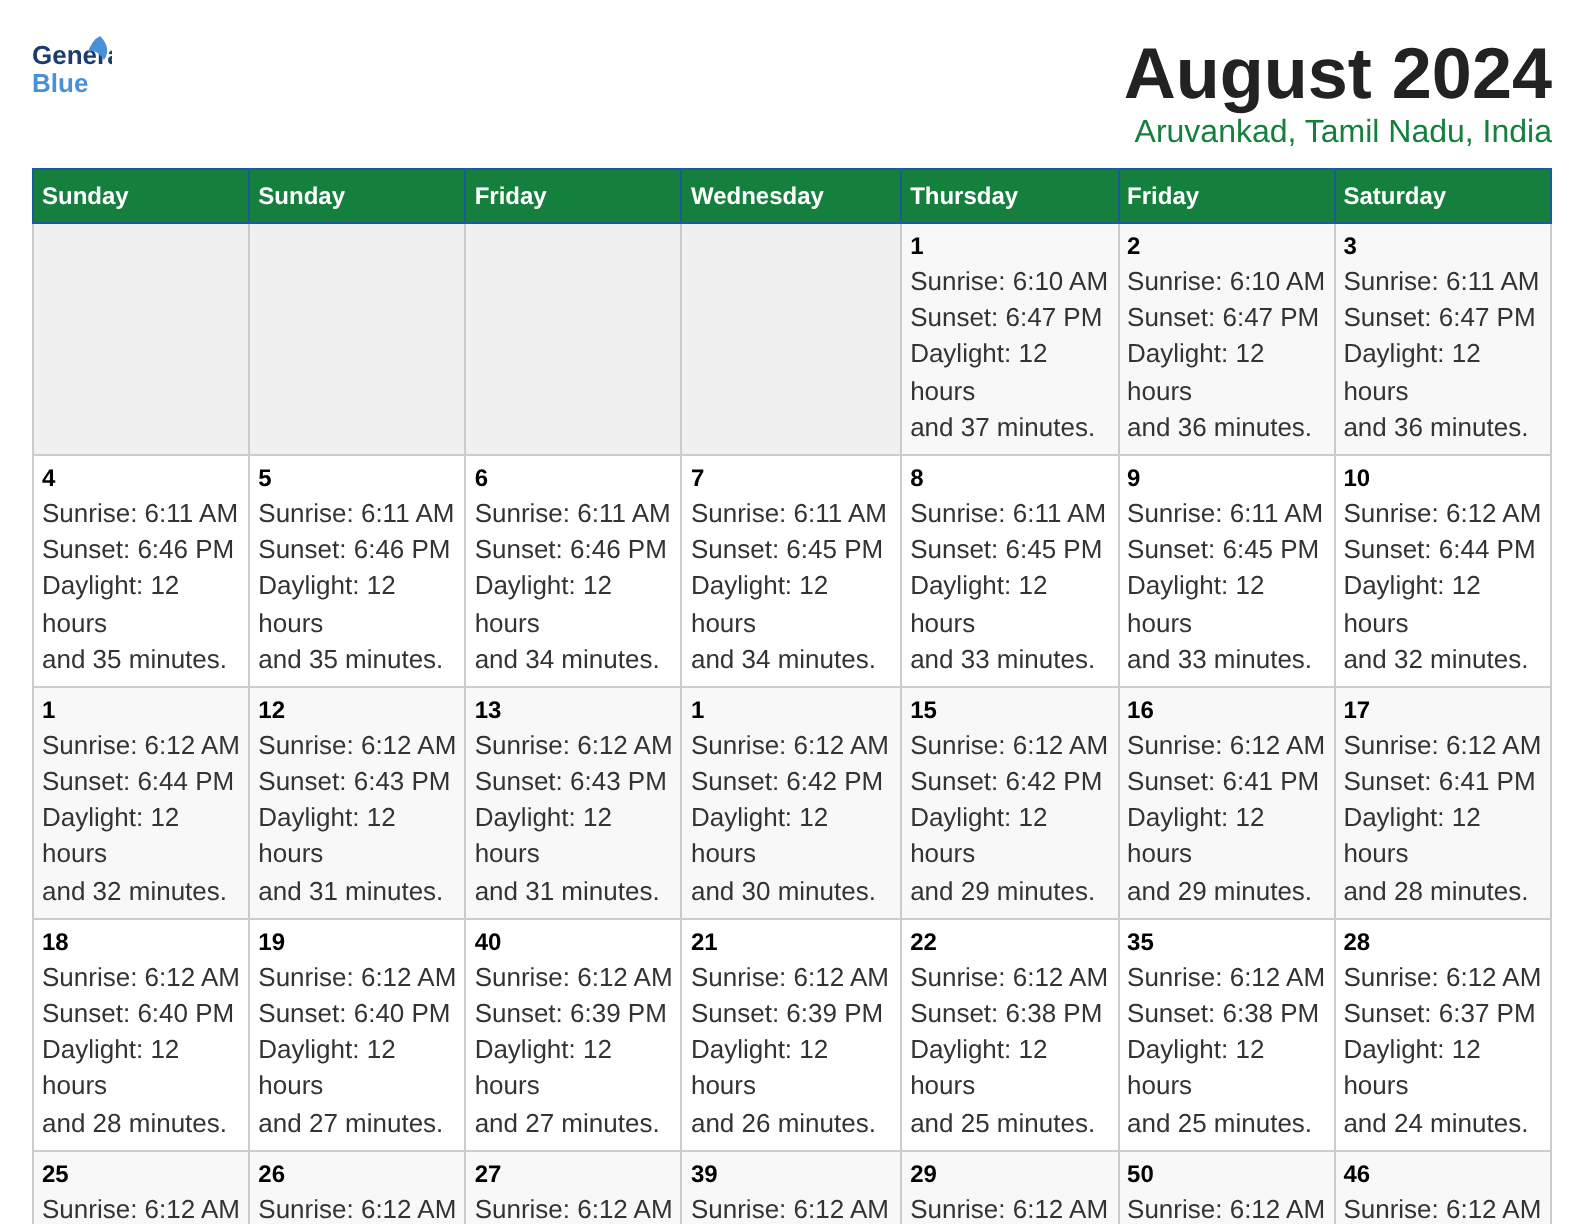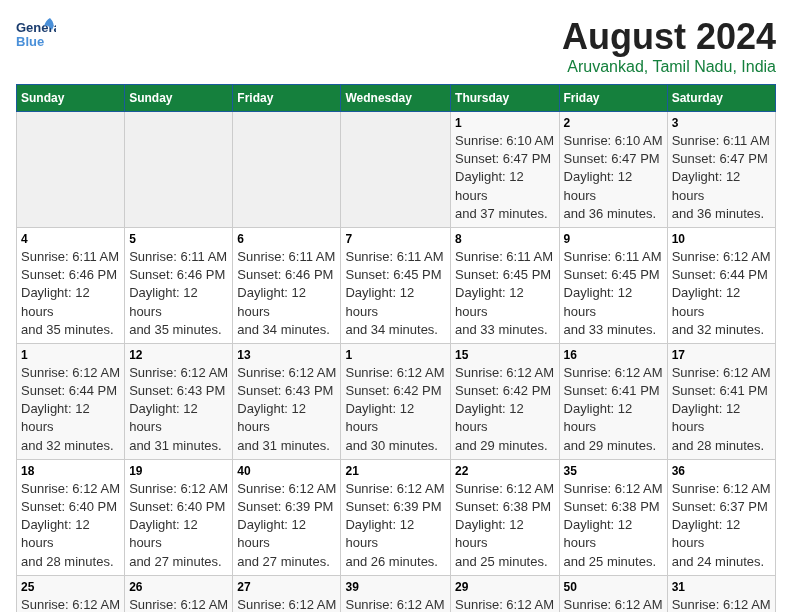--- a/index.html
+++ b/index.html
@@ -277,21 +277,21 @@
 and 25 minutes.</div>
         </td>
         <td>
           <div class="day-num">35</div>
           <div class="day-info" style="white-space: pre-line;">Sunrise: 6:12 AM
 Sunset: 6:38 PM
 Daylight: 12 hours
 and 25 minutes.</div>
         </td>
         <td>
-          <div class="day-num">36</div>
+          <div class="day-num">28</div>
           <div class="day-info" style="white-space: pre-line;">Sunrise: 6:12 AM
 Sunset: 6:37 PM
 Daylight: 12 hours
 and 24 minutes.</div>
         </td>
       </tr>
       <tr>
         <td>
           <div class="day-num">25</div>
           <div class="day-info" style="white-space: pre-line;">Sunrise: 6:12 AM
@@ -328,21 +328,21 @@
 and 21 minutes.</div>
         </td>
         <td>
           <div class="day-num">50</div>
           <div class="day-info" style="white-space: pre-line;">Sunrise: 6:12 AM
 Sunset: 6:34 PM
 Daylight: 12 hours
 and 21 minutes.</div>
         </td>
         <td>
-          <div class="day-num">31</div>
+          <div class="day-num">46</div>
           <div class="day-info" style="white-space: pre-line;">Sunrise: 6:12 AM
 Sunset: 6:33 PM
 Daylight: 12 hours
 and 20 minutes.</div>
         </td>
       </tr>
     </tbody>
 </table>
 
 </body></html>

